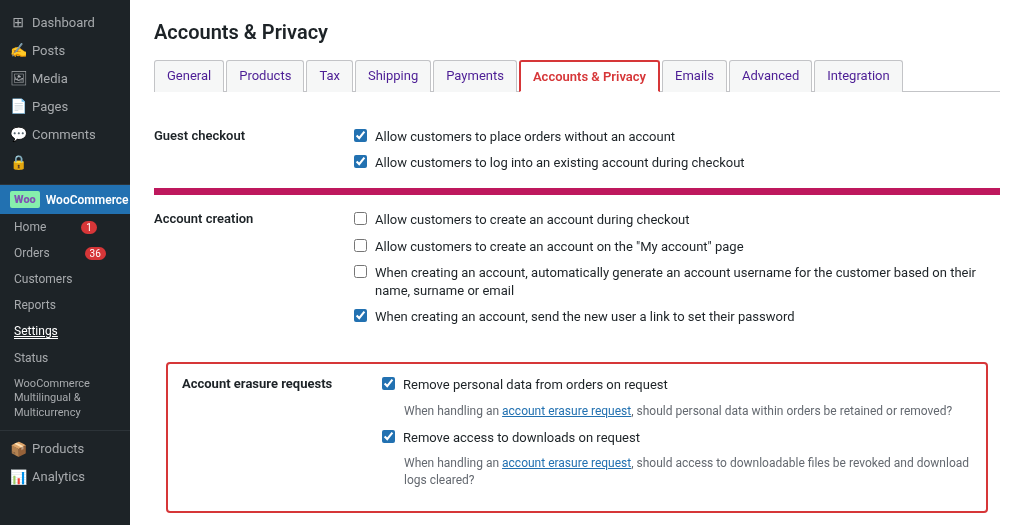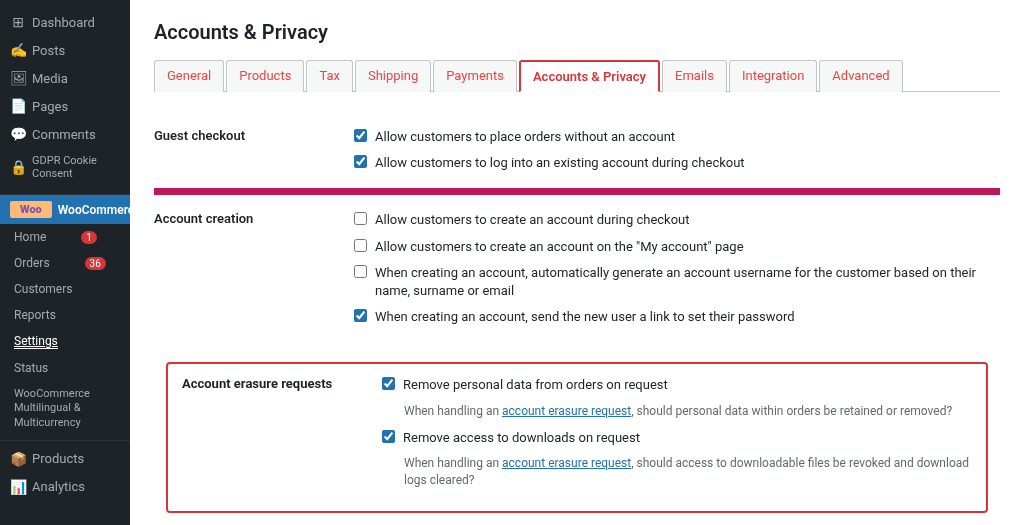--- a/index.html
+++ b/index.html
@@ -74,21 +74,21 @@
       display: flex;
       flex-wrap: wrap;
       gap: 2px;
       margin-bottom: 20px;
       border-bottom: 1px solid #c3c4c7;
     }
     .tab {
       padding: 7px 12px;
       font-size: 13px;
       cursor: pointer;
-      color: #ef4444;
+      color: #4c1d95;
       background: #f6f7f7;
       border: 1px solid #c3c4c7;
       border-bottom: none;
       margin-bottom: -1px;
       border-radius: 3px 3px 0 0;
     }
     .tab.active {
       background: #fff;
       border: 2px solid #d63638;
       border-bottom: 1px solid #fff;
@@ -144,25 +144,25 @@
     .highlight-box .settings-table {
       margin: 0;
     }
     .highlight-box .settings-label-cell,
     .highlight-box .settings-control-cell {
       padding: 12px 14px;
     }
 
     
     .woo-logo {
-      background: #fdba74;
+      background: #86efac;
       color: #7f54b3;
       font-weight: 900;
       font-size: 11px;
-      padding: 2px 10px;
+      padding: 2px 4px;
       border-radius: 2px;
     }
   </style>
 </head>
 <body>
 
 <nav id="sidebar">
   <div class="sidebar-header">
 
     <div class="sidebar-item">
@@ -180,21 +180,20 @@
     <div class="sidebar-item">
       <span class="sidebar-icon">📄</span>
       <span>Pages</span>
     </div>
     <div class="sidebar-item">
       <span class="sidebar-icon">💬</span>
       <span>Comments</span>
     </div>
     <div class="sidebar-item">
       <span class="sidebar-icon">🔒</span>
-      <span style="font-size:11px;">GDPR Cookie Consent</span>
     </div>
   </div>
 
   <div class="woo-section">
     <span class="woo-logo">Woo</span>
     <span style="font-size:12px;">WooCommerce</span>
 
   </div>
   <div class="sidebar-submenu">
     <div class="sidebar-item">
@@ -240,22 +239,22 @@
     <h1 class="page-title">Accounts &amp; Privacy</h1>
 
     <div class="tabs-bar">
       <div class="tab">General</div>
       <div class="tab">Products</div>
       <div class="tab">Tax</div>
       <div class="tab">Shipping</div>
       <div class="tab">Payments</div>
       <div class="tab active">Accounts &amp; Privacy</div>
       <div class="tab">Emails</div>
+      <div class="tab">Advanced</div>
       <div class="tab">Integration</div>
-      <div class="tab">Advanced</div>
     </div>
 
     <table class="settings-table">
 
       <tbody>
           <tr class="settings-row">
         <td class="settings-label-cell">Guest checkout</td>
         <td class="settings-control-cell">
           <div class="checkbox-row">
             <input type="checkbox" id="guest1" checked="" style="">

